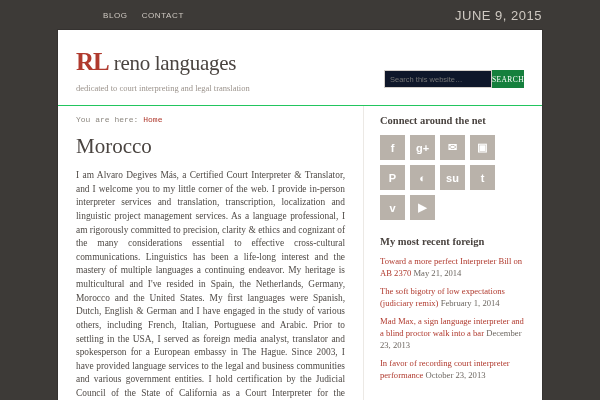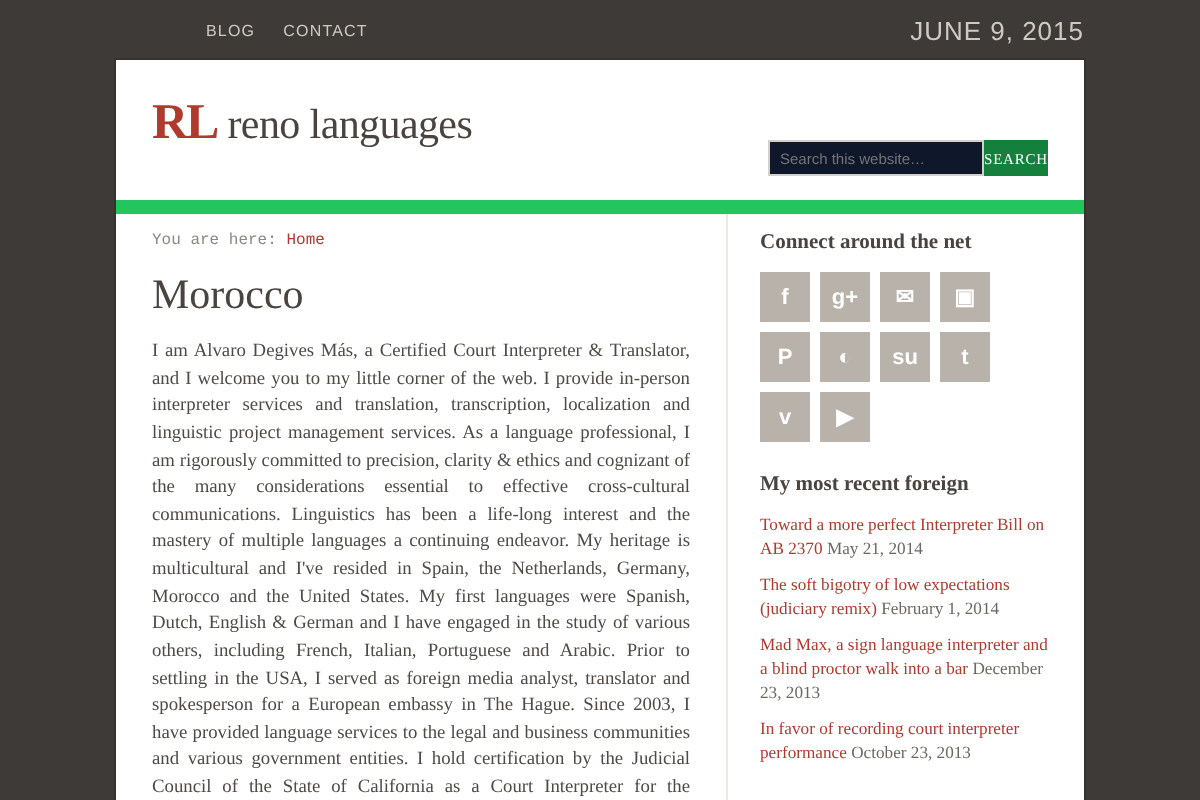--- a/index.html
+++ b/index.html
@@ -46,21 +46,21 @@
   .sheet {
     position: absolute;
     left: 58px; top: 30px;
     width: 484px;
     height: 370px;
     background: #ffffff;
     box-shadow: 0 0 0 1px rgba(0,0,0,0.12);
   }
   .header {
     padding: 16px 18px 12px 18px;
-    border-bottom: 7px solid #22c55e;
+    border-bottom: 1px solid #22c55e;
     display: flex;
     align-items: flex-start;
     justify-content: space-between;
   }
   .brand-block { padding-top: 2px; }
   .brand {
     display: flex;
     align-items: baseline;
     gap: 5px;
   }
@@ -203,20 +203,21 @@
   </div>
 
   <div class="sheet">
 
     <div class="header">
       <div class="brand-block">
         <div class="brand">
           <span class="brand-mark">RL</span>
           <span class="brand-name">reno languages</span>
         </div>
+        <div class="tagline">dedicated to court interpreting and legal translation</div>
       </div>
       <div class="searchbox">
         <input type="text" placeholder="Search this website…" style="">
         <button>SEARCH</button>
       </div>
     </div>
 
     <div class="body">
 
       <div class="main">

